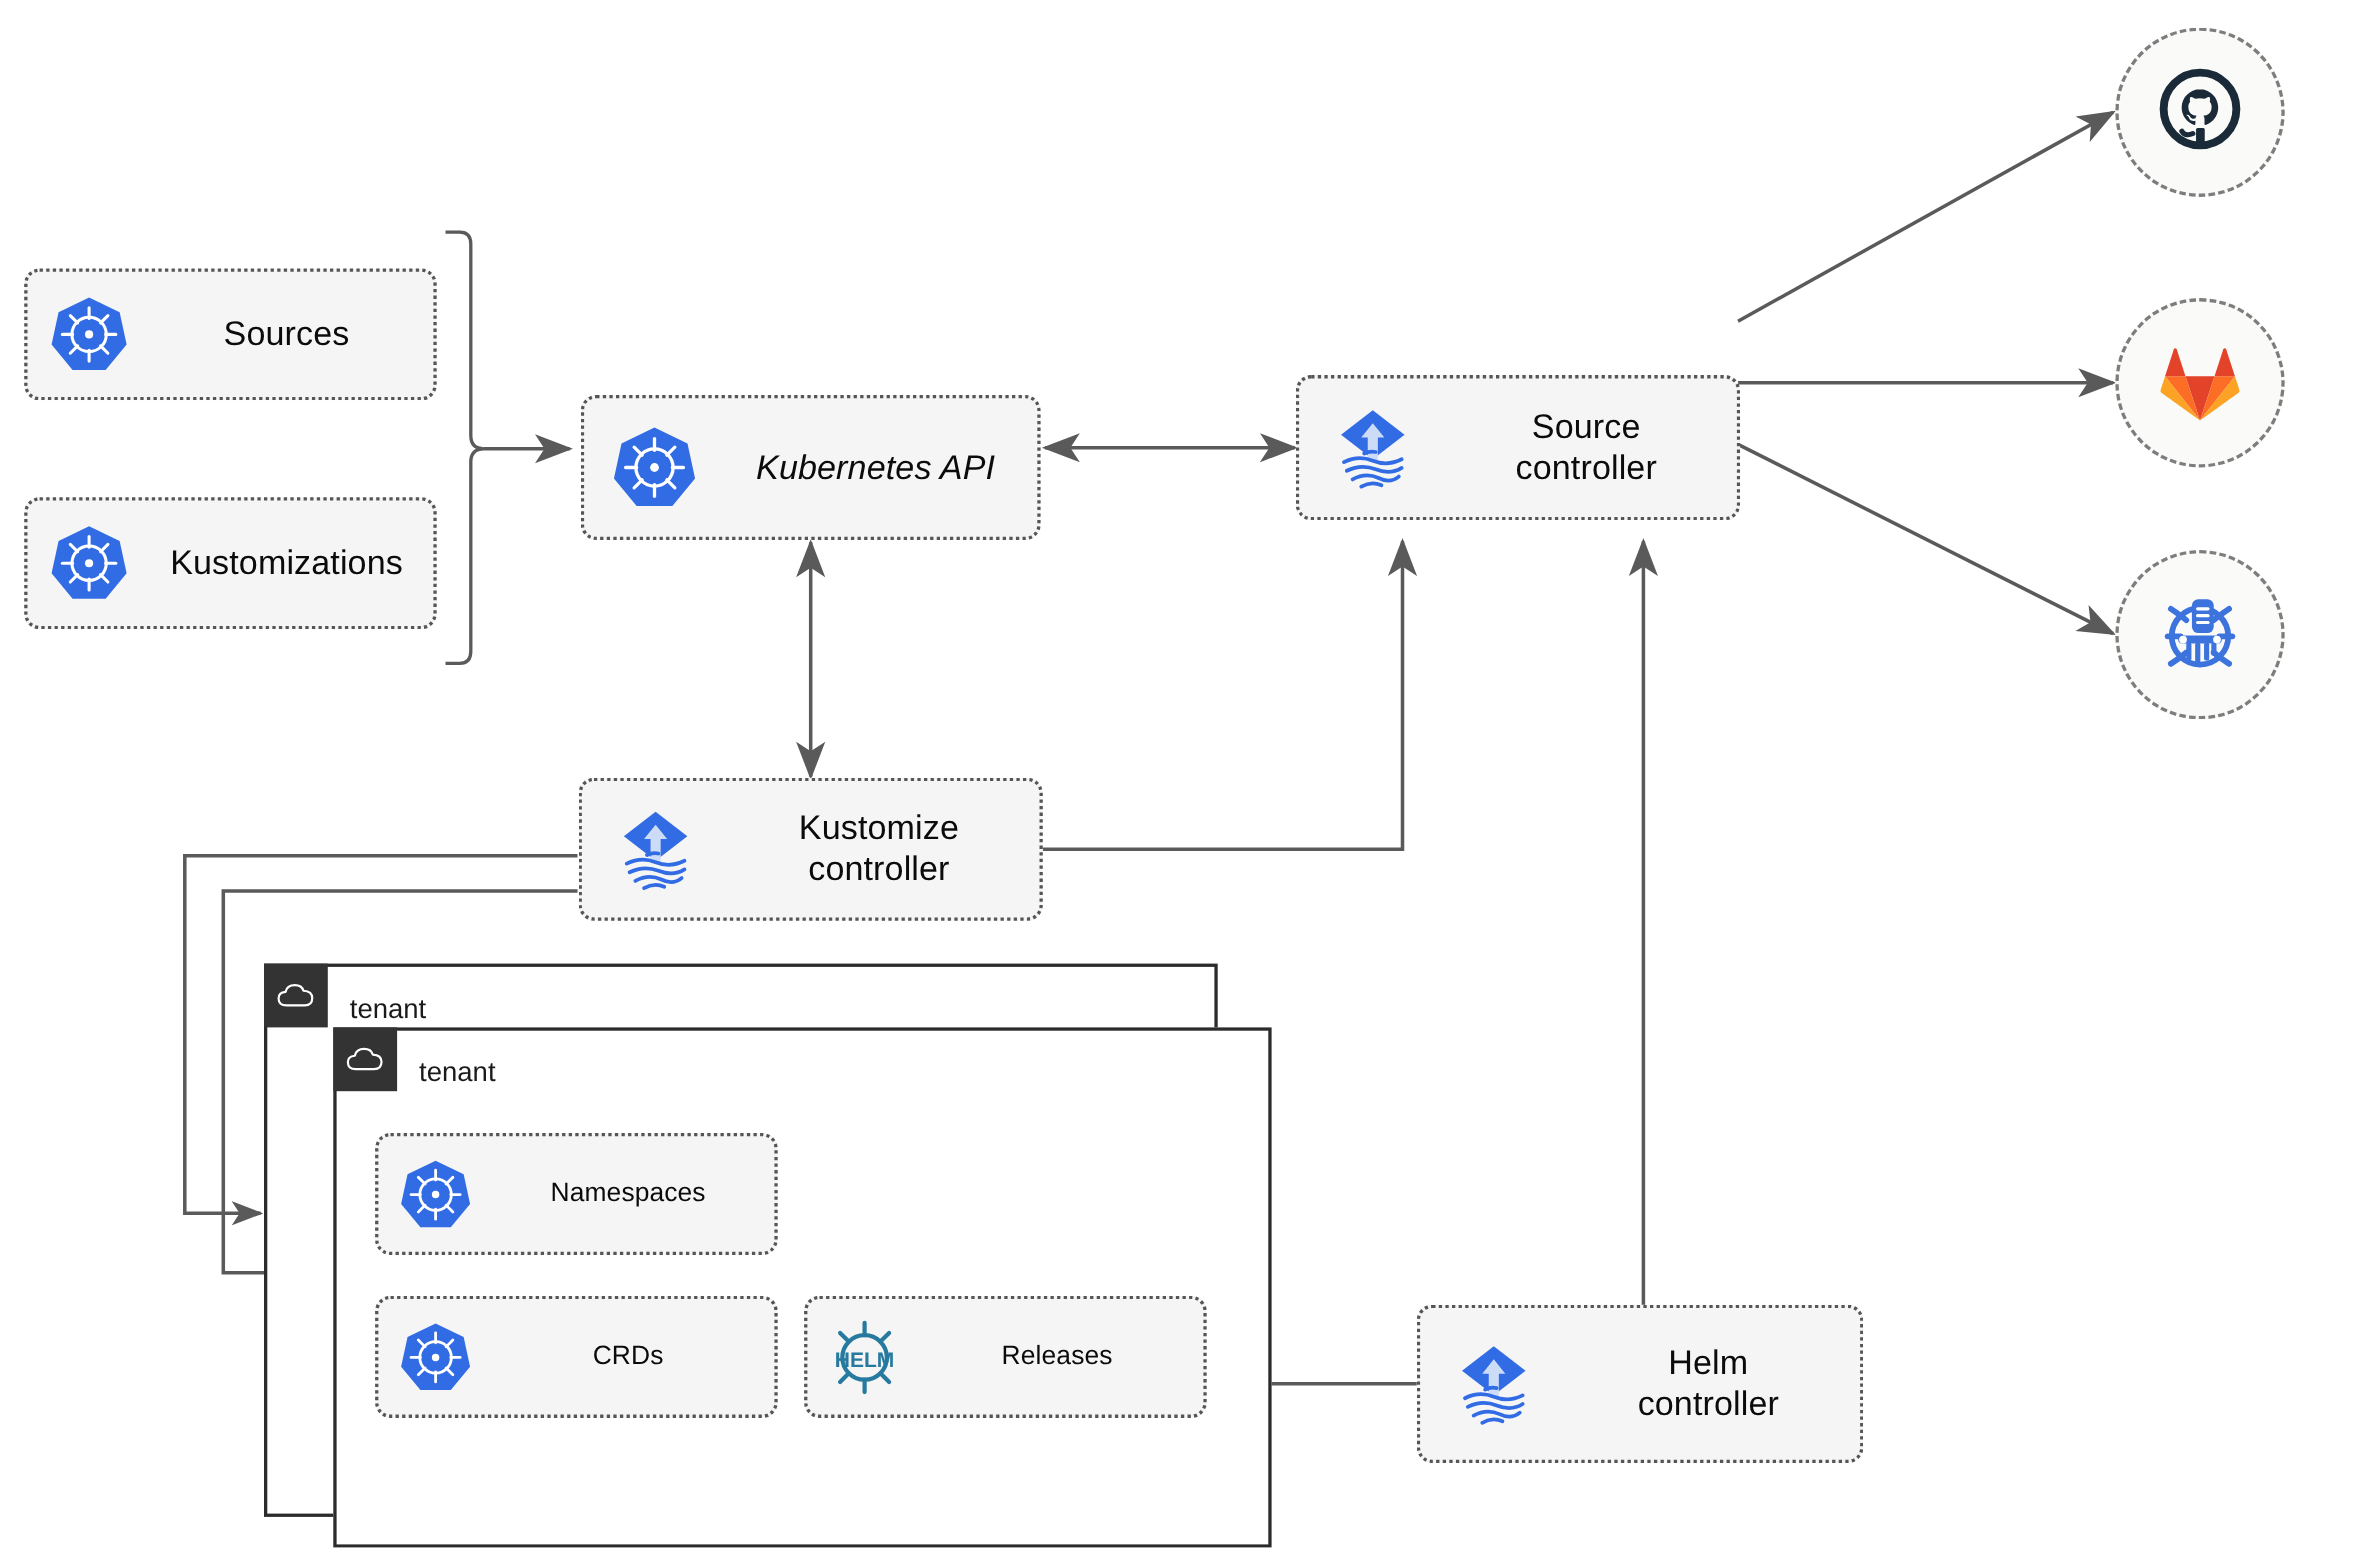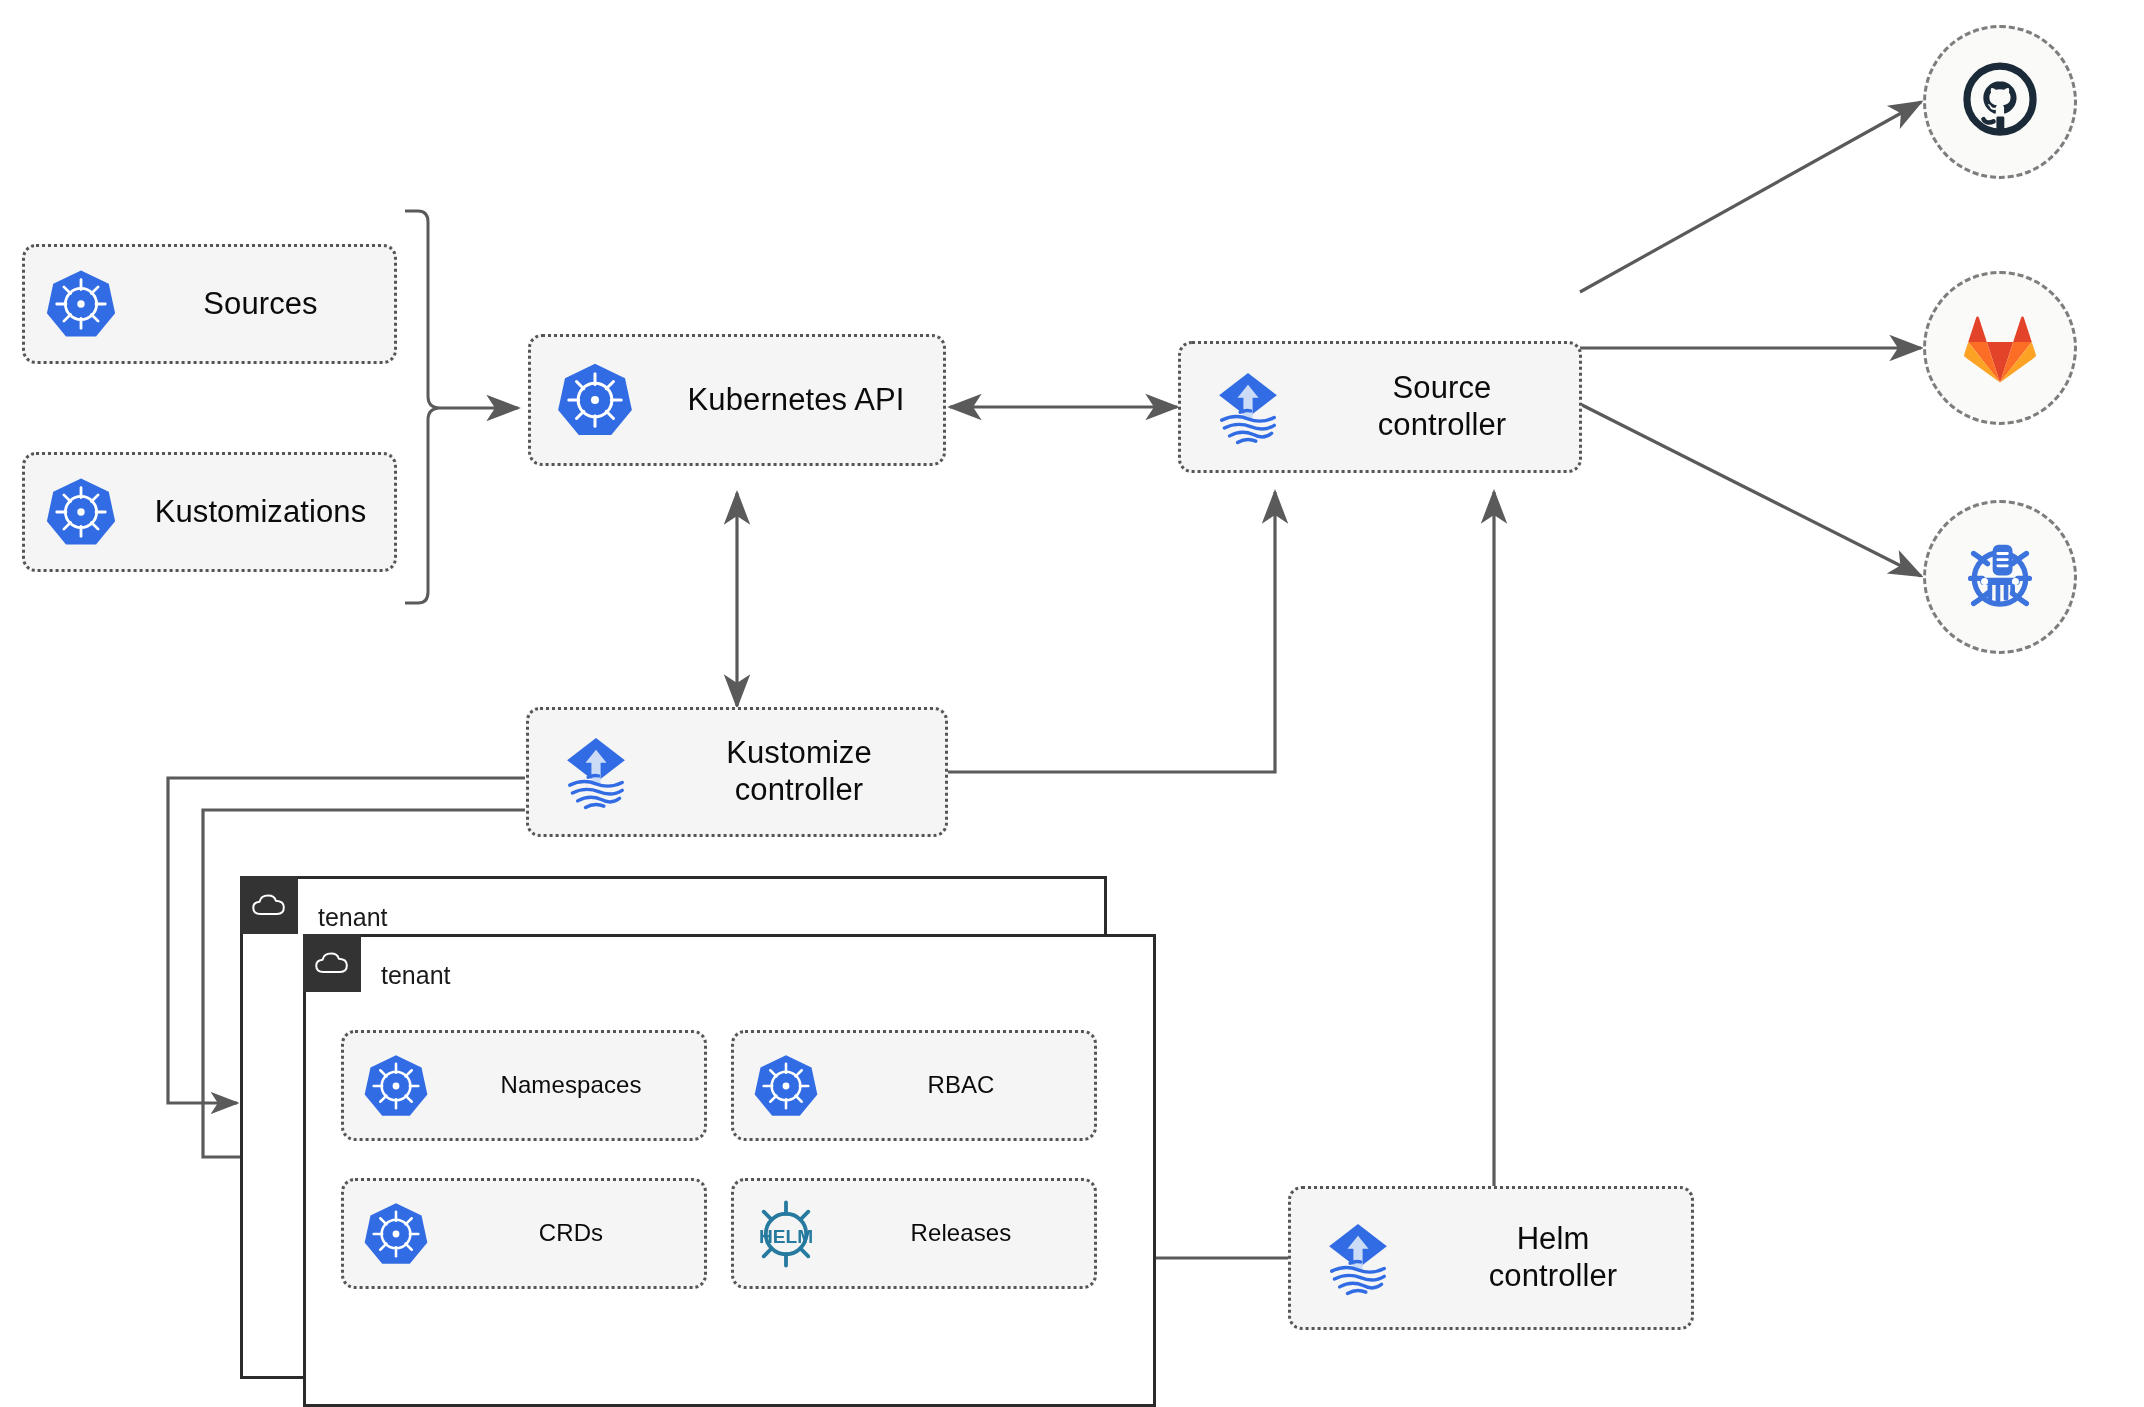--- a/index.html
+++ b/index.html
@@ -174,21 +174,21 @@
           <line x1="17.2" y1="17.2" x2="23" y2="23"></line>
           <line x1="41" y1="41" x2="46.8" y2="46.8"></line>
           <line x1="46.8" y1="17.2" x2="41" y2="23"></line>
           <line x1="23" y1="41" x2="17.2" y2="46.8"></line>
         </g>
       </svg>
     </span>
     <span class="lbl">Kustomizations</span>
   </div>
 
-  <div class="node" style="left:528px; top:334px; width:418px; height:132px;">
+  <div class="node" style="left:528px; top:359px; width:418px; height:132px;font-style:italic;">
     <span class="ico" style="width:128px;">
       <svg width="80" height="80" viewBox="0 0 64 64">
         <path d="M32 3 L56 14.5 L61.5 40 L45 60 L19 60 L2.5 40 L8 14.5 Z" fill="#326CE5"></path>
         <g fill="none" stroke="#ffffff" stroke-width="2.4" stroke-linecap="round">
           <circle cx="32" cy="32" r="13.5"></circle>
           <circle cx="32" cy="32" r="3.2" fill="#ffffff" stroke="none"></circle>
           <line x1="32" y1="11" x2="32" y2="19.5"></line>
           <line x1="32" y1="44.5" x2="32" y2="53"></line>
           <line x1="11" y1="32" x2="19" y2="32"></line>
           <line x1="45" y1="32" x2="53" y2="32"></line>
@@ -294,40 +294,20 @@
           <line x1="17.2" y1="17.2" x2="23" y2="23"></line>
             <line x1="41" y1="41" x2="46.8" y2="46.8"></line>
           <line x1="46.8" y1="17.2" x2="41" y2="23"></line>
             <line x1="23" y1="41" x2="17.2" y2="46.8"></line>
         </g>
       </svg>
     </span>
     <span class="lbl">Namespaces</span>
   </div>
 
-  <div class="node small" style="left:731px; top:1030px; width:366px; height:111px;">
-    <span class="ico" style="width:104px;">
-      <svg width="68" height="68" viewBox="0 0 64 64">
-        <path d="M32 3 L56 14.5 L61.5 40 L45 60 L19 60 L2.5 40 L8 14.5 Z" fill="#326CE5"></path>
-        <g fill="none" stroke="#ffffff" stroke-width="2.4" stroke-linecap="round">
-          <circle cx="32" cy="32" r="13.5"></circle>
-          <circle cx="32" cy="32" r="3.2" fill="#ffffff" stroke="none"></circle>
-          <line x1="32" y1="11" x2="32" y2="19.5"></line>
-            <line x1="32" y1="44.5" x2="32" y2="53"></line>
-          <line x1="11" y1="32" x2="19" y2="32"></line>
-            <line x1="45" y1="32" x2="53" y2="32"></line>
-          <line x1="17.2" y1="17.2" x2="23" y2="23"></line>
-            <line x1="41" y1="41" x2="46.8" y2="46.8"></line>
-          <line x1="46.8" y1="17.2" x2="41" y2="23"></line>
-            <line x1="23" y1="41" x2="17.2" y2="46.8"></line>
-        </g>
-      </svg>
-    </span>
-    <span class="lbl">RBAC</span>
-  </div>
 
   <div class="node small" style="left:341px; top:1178px; width:366px; height:111px;justify-content:flex-end;">
     <span class="ico" style="width:104px;">
       <svg width="68" height="68" viewBox="0 0 64 64">
         <path d="M32 3 L56 14.5 L61.5 40 L45 60 L19 60 L2.5 40 L8 14.5 Z" fill="#326CE5"></path>
         <g fill="none" stroke="#ffffff" stroke-width="2.4" stroke-linecap="round">
           <circle cx="32" cy="32" r="13.5"></circle>
           <circle cx="32" cy="32" r="3.2" fill="#ffffff" stroke="none"></circle>
           <line x1="32" y1="11" x2="32" y2="19.5"></line>
             <line x1="32" y1="44.5" x2="32" y2="53"></line>

